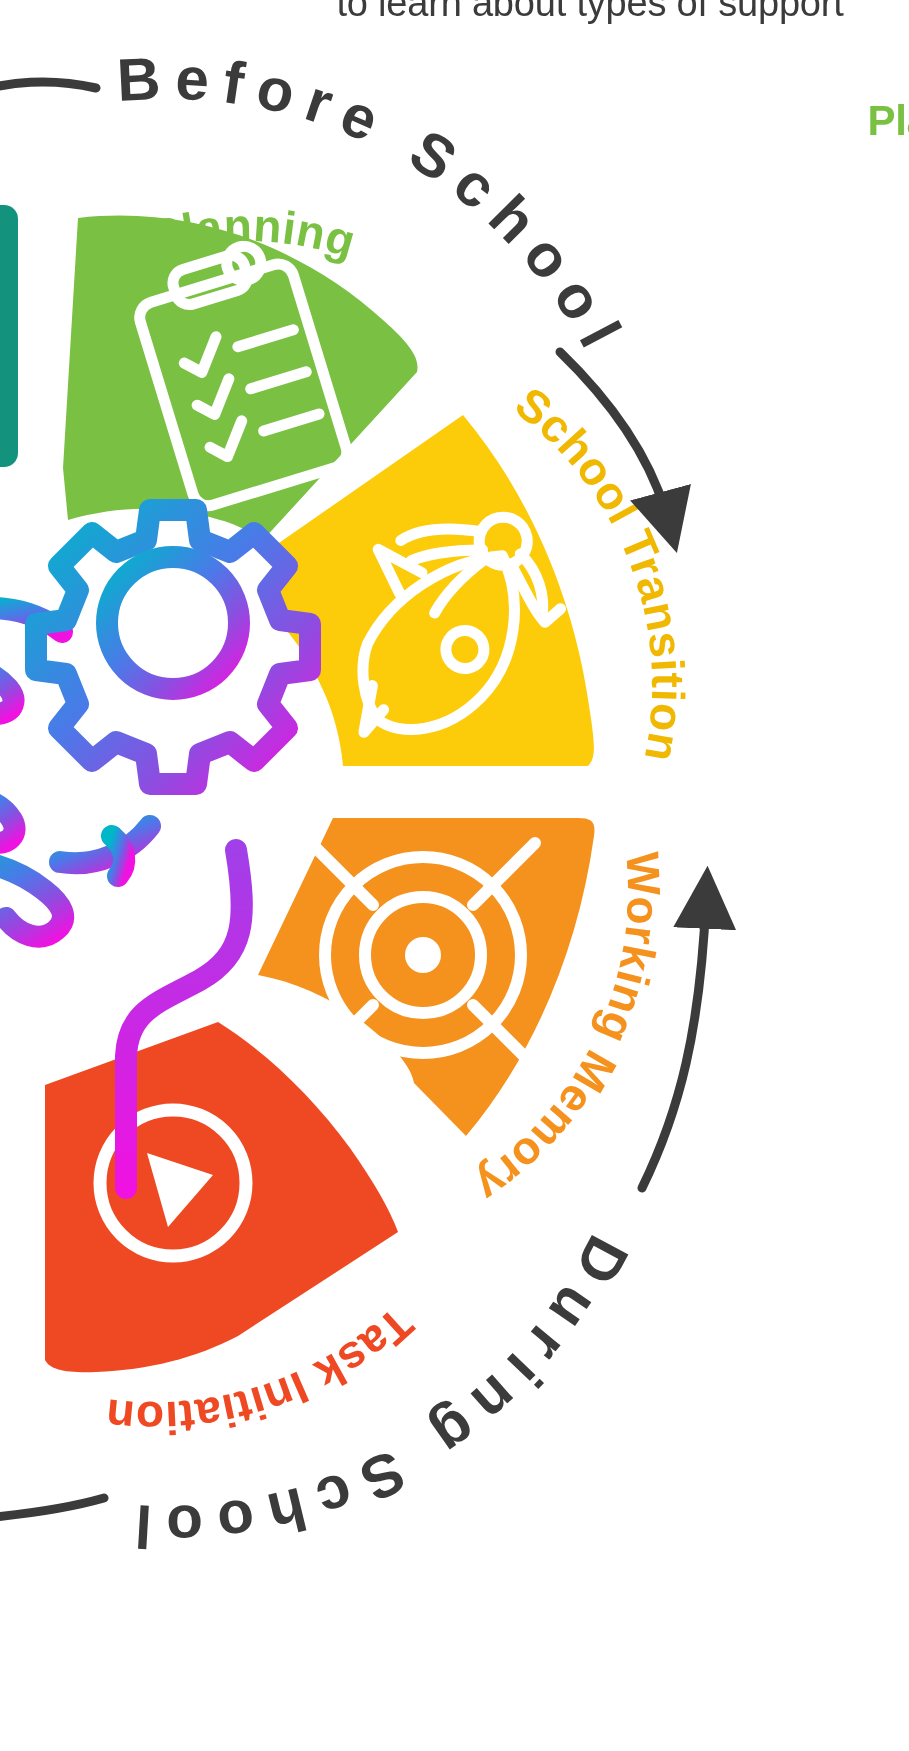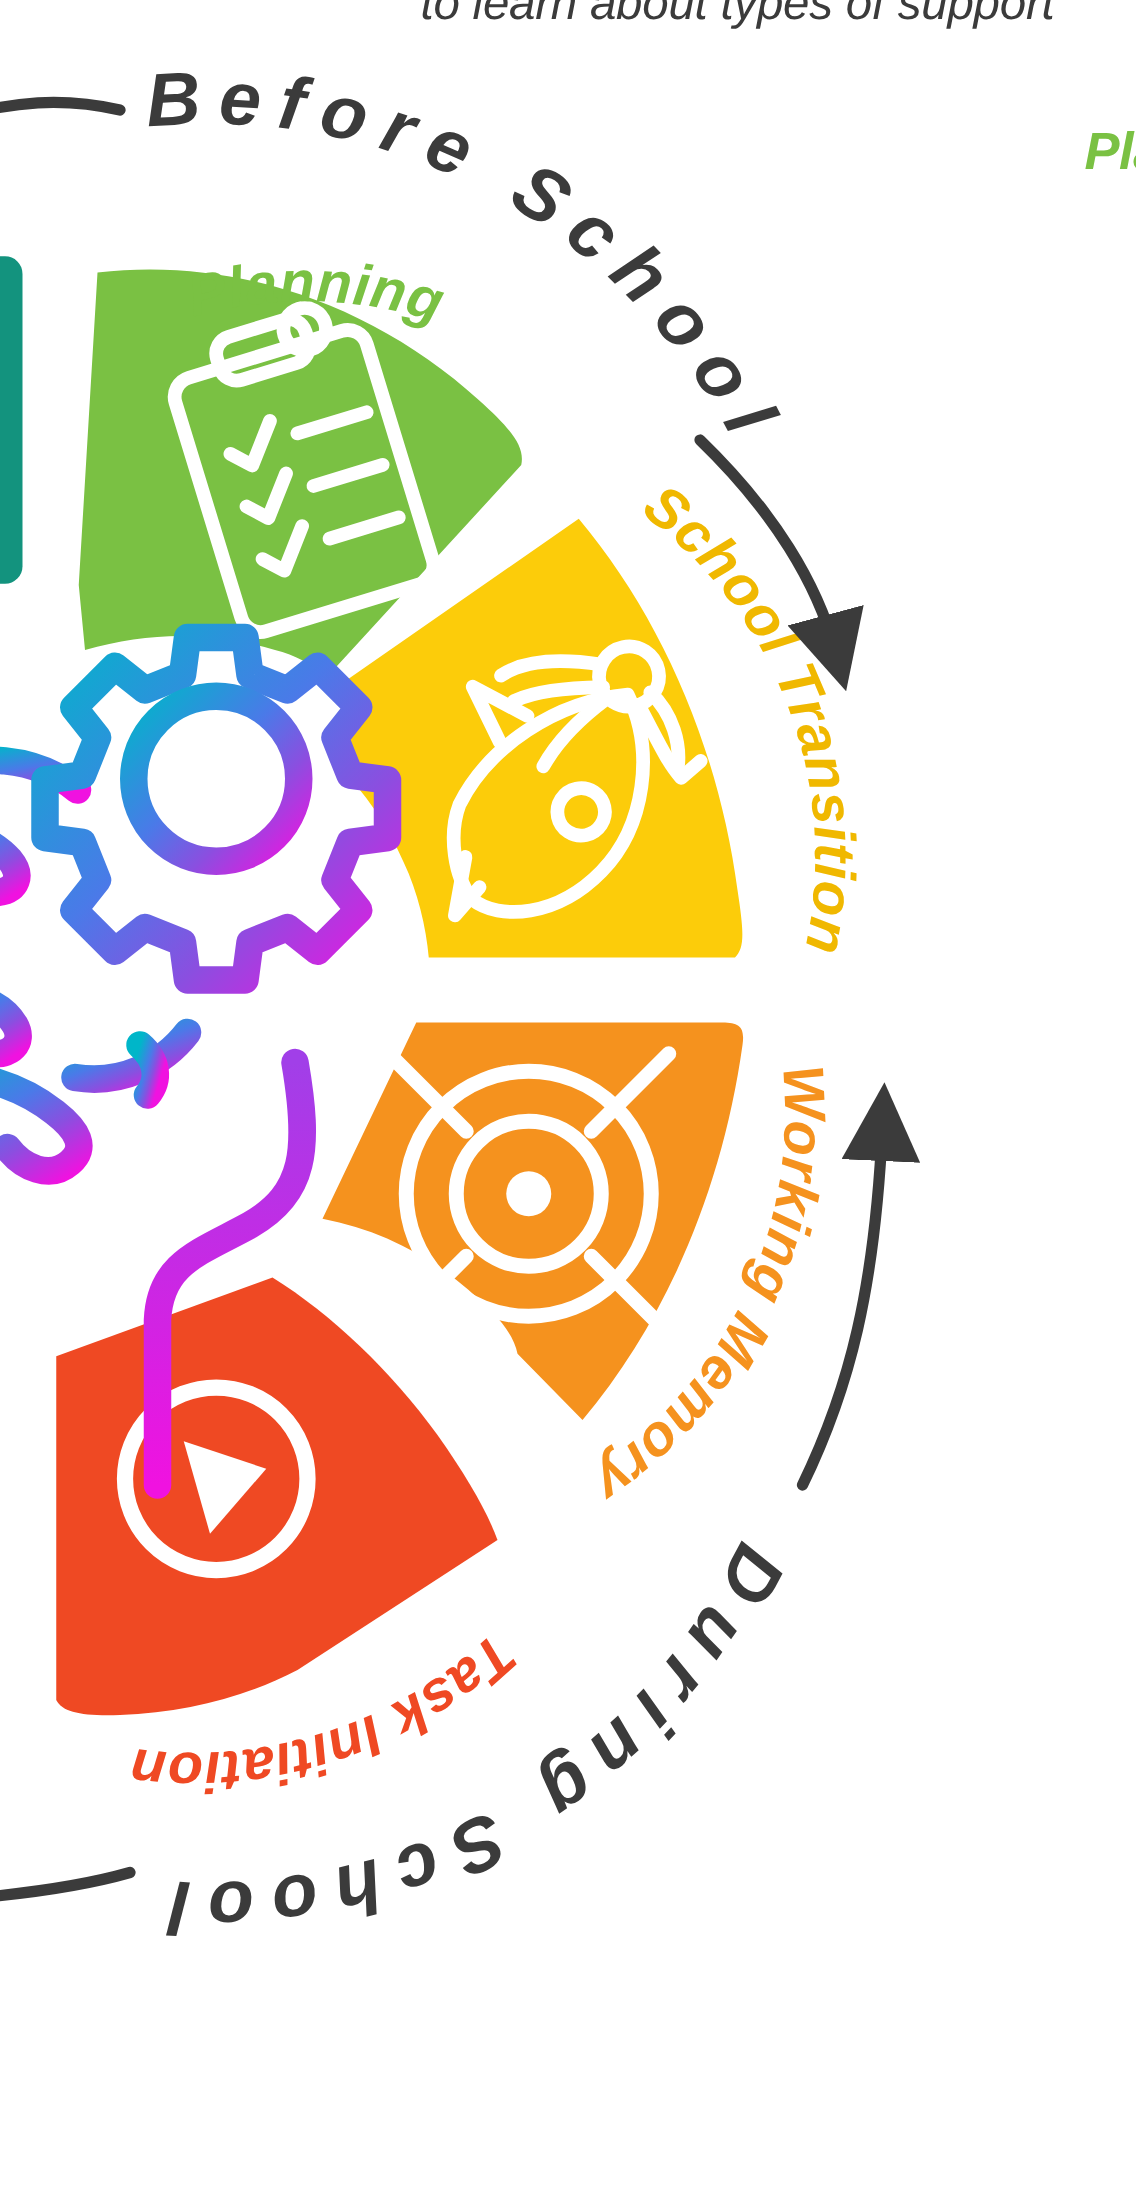--- a/index.html
+++ b/index.html
@@ -14,21 +14,20 @@
     position: relative;
     overflow: hidden;
     font-family: "Liberation Sans", sans-serif;
     color: #3a3a3a;
   }
   #stage {
     position: absolute;
     inset: 0;
     width: 909px;
     height: 1751px;
-    font-style: italic;
   }
   
   .intro-line {
     position: absolute;
     left: 0;
     top: -20px;
     width: 1180px;
     text-align: center;
     font-size: 38px;
     line-height: 46px;

